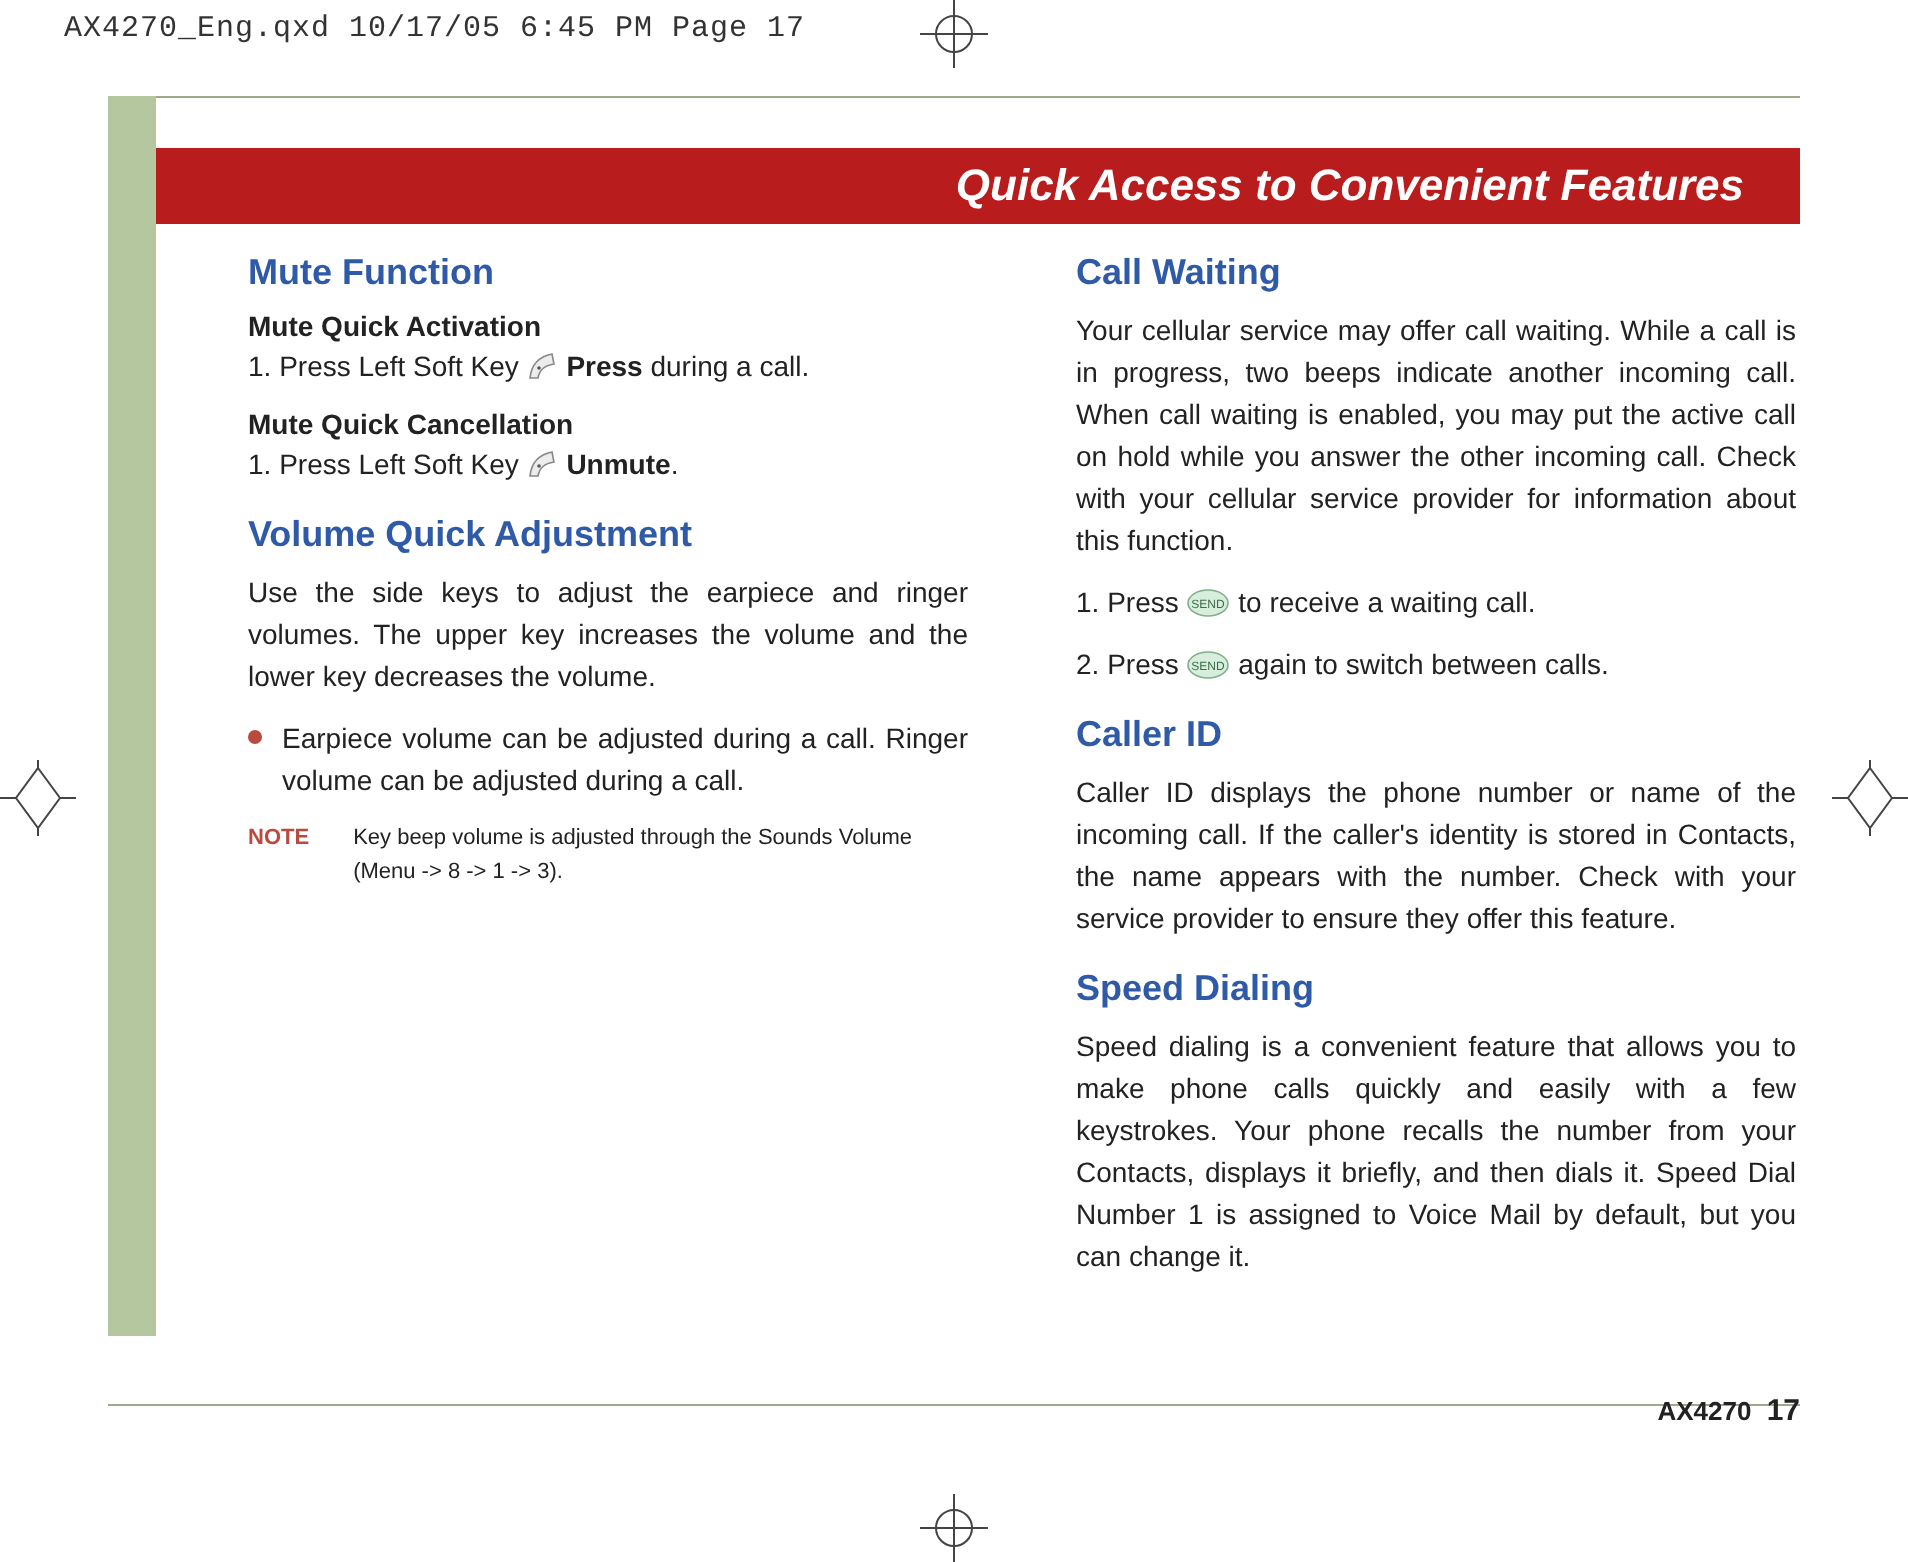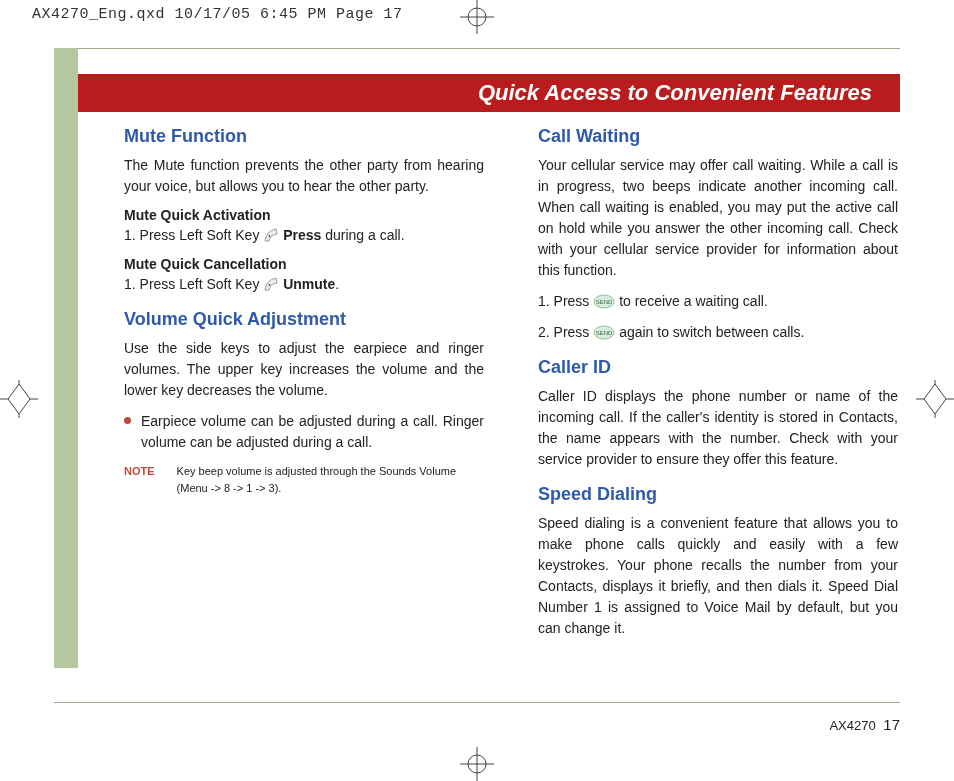--- a/index.html
+++ b/index.html
@@ -133,22 +133,23 @@
     position: absolute;
     left: 0;
     right: 0;
     bottom: 38px;
     height: 1px;
     background: #9aaa8b;
   }
   .pagefoot {
     position: absolute;
     right: 0;
-    bottom: 8px;
+    bottom: 27px;
     font-size: 13px;
+    font-weight: bold;
   }
   .pagefoot .num {
     font-size: 15px;
     margin-left: 4px;
   }
   
   .reg {
     position: absolute;
     pointer-events: none;
   }
@@ -200,21 +201,20 @@
   <div class="hrule-top"></div>
   <div class="sidebar"></div>
   <div class="banner">
     <span class="banner-title">Quick Access to Convenient Features</span>
   </div>
 
   <div class="content">
 
     <div class="col">
       <div class="h2 first">Mute Function</div>
-      <p class="justify">The Mute function prevents the other party from hearing your voice, but allows you to hear the other party.</p>
 
       <div class="sub">Mute Quick Activation</div>
       <div class="step">
         <span>1.  Press Left Soft Key </span>
         <span class="softkey-icon">
           <svg width="16" height="16" viewBox="0 0 16 16">
             <path d="M2 14 Q3 4 13 2 L14 7 Q7 8 6 14 Z" fill="#ececec" stroke="#888" stroke-width="0.8"></path>
             <circle cx="6.5" cy="9" r="0.9" fill="#555"></circle>
           </svg>
         </span>

